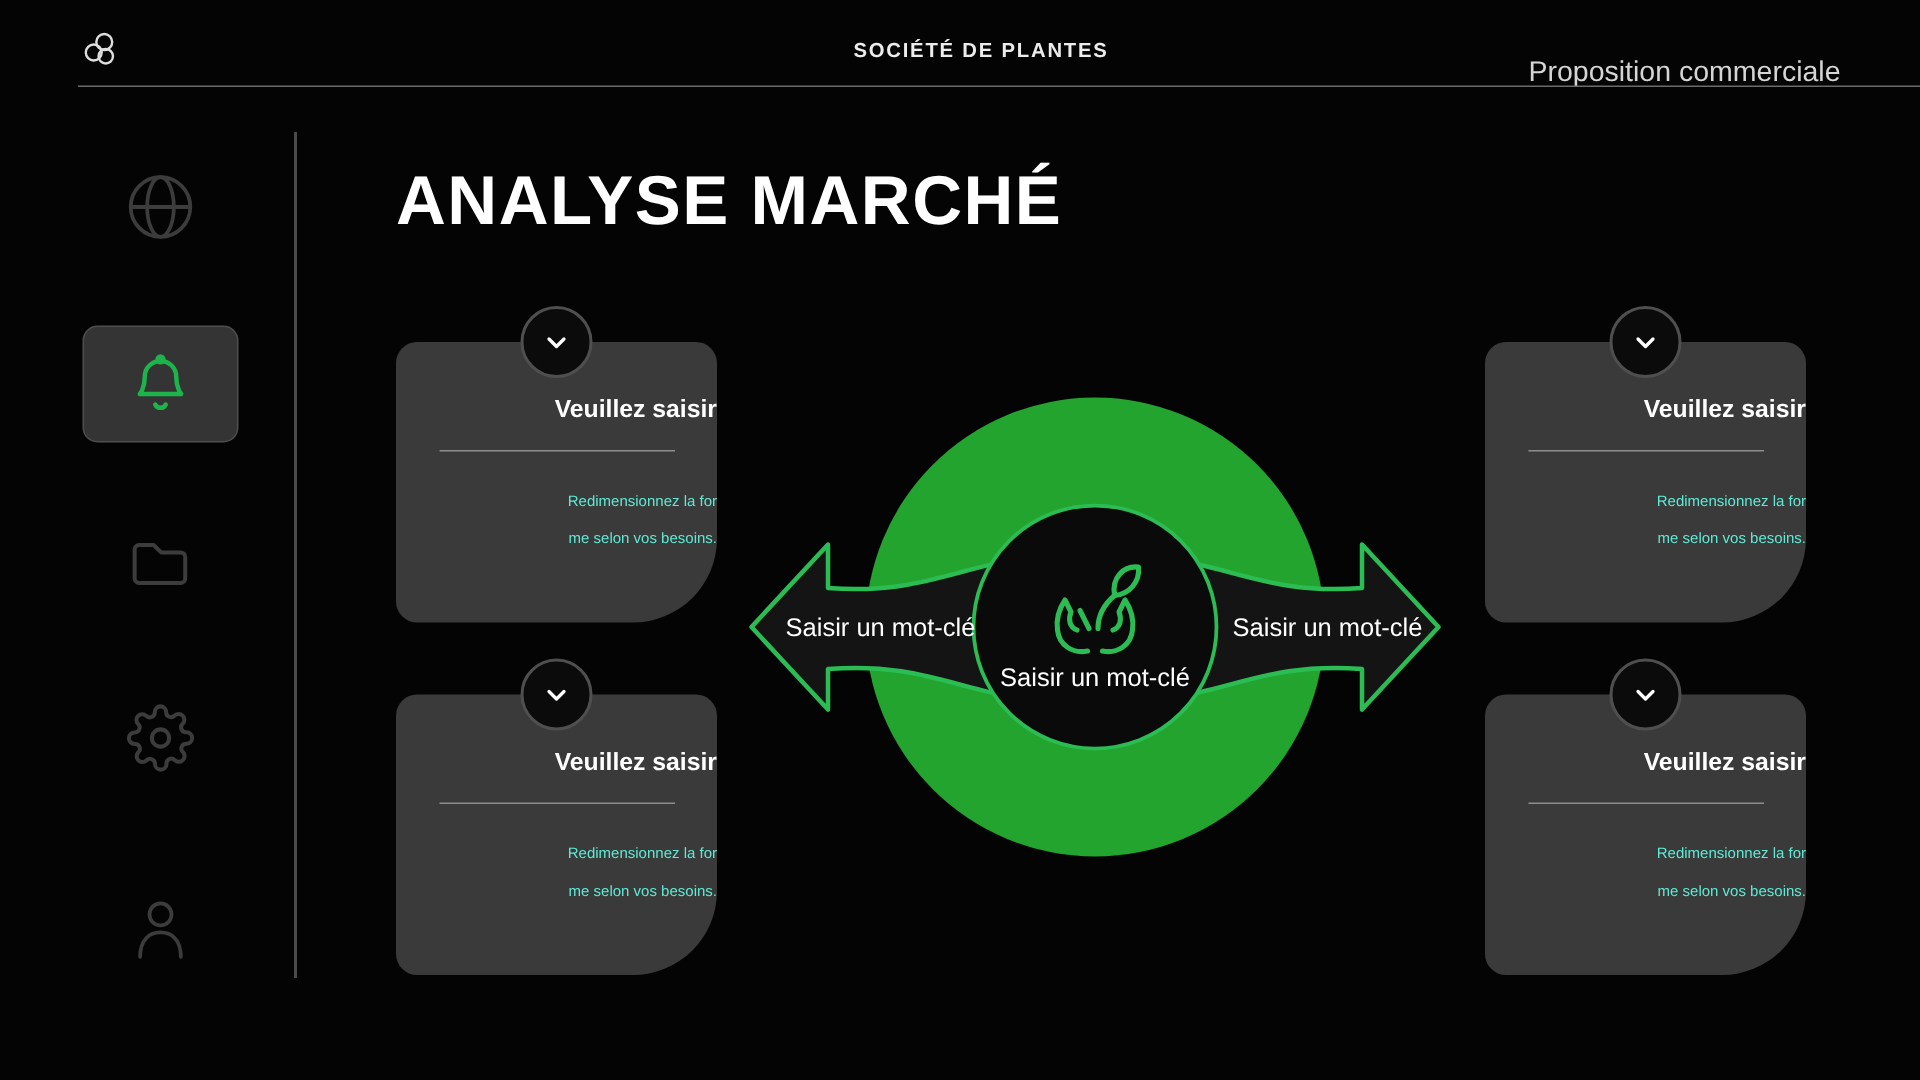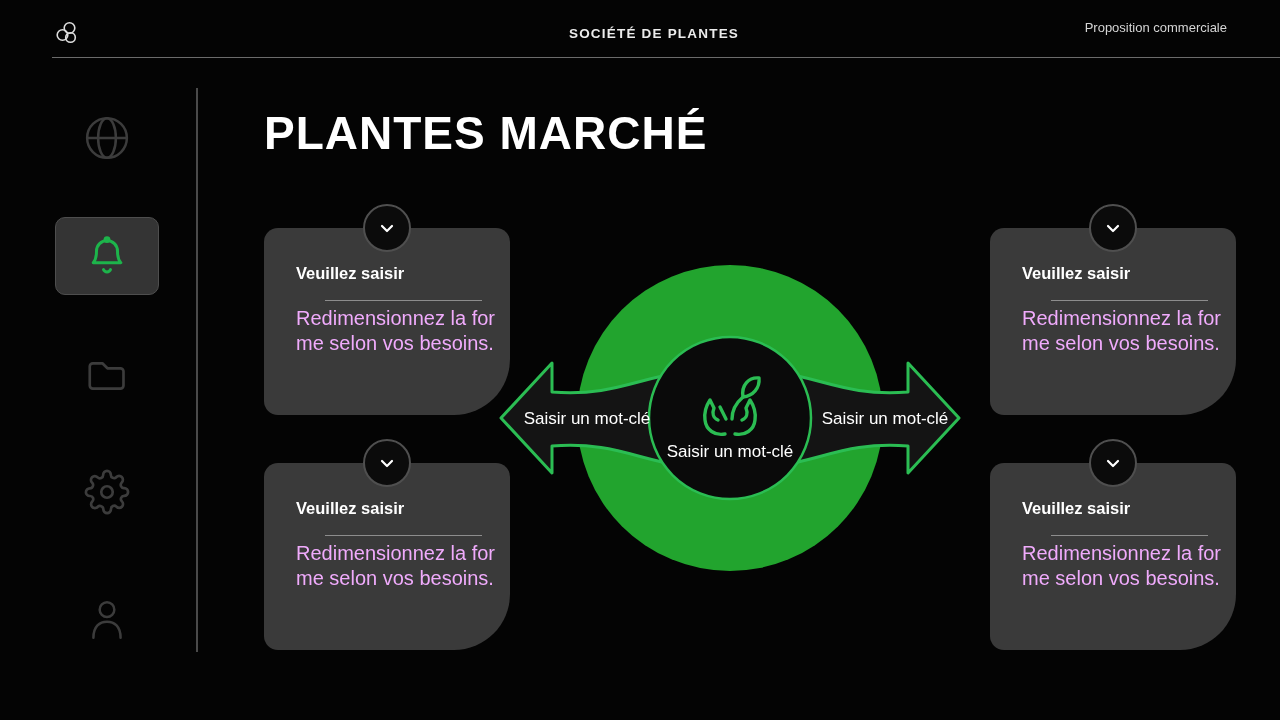--- a/index.html
+++ b/index.html
@@ -5,37 +5,37 @@
   html,body{margin:0;padding:0;background:#040404;}
   body{
     width:1280px;height:720px;position:relative;overflow:hidden;
     font-family:"Liberation Sans", sans-serif;color:#ffffff;
   }
   
   .hdr-line{position:absolute;left:52px;right:0;top:57px;height:1px;background:#6b6b6b;}
   .logo{position:absolute;left:54px;top:20px;width:26px;height:26px;}
   .hdr-title{position:absolute;left:0;right:0;top:26px;text-align:center;
     font-size:13.5px;font-weight:700;letter-spacing:1.2px;color:#ececec;margin-left:28px;}
-  .hdr-sub{position:absolute;right:53px;top:20px;font-size:13px;color:#d5d5d5;}
+  .hdr-sub{position:absolute;right:53px;top:38px;font-size:19px;color:#d5d5d5;}
   
   .side-divider{position:absolute;left:196px;top:88px;width:2px;height:564px;background:#4a4a4a;}
   .side-item{position:absolute;left:55px;width:104px;height:78px;
     display:flex;align-items:center;justify-content:center;box-sizing:border-box;cursor:pointer;}
   .side-item.active{background:#343434;border:1px solid #4e4e4e;border-radius:10px;}
   
   .page-title{position:absolute;left:264px;top:106px;font-size:46px;font-weight:700;
     letter-spacing:1px;color:#ffffff;}
   .card{position:absolute;width:214px;height:187px;background:#3a3a3a;
-    border-radius:14px 14px 56px 14px;text-align:left;padding-left:32px;}
+    border-radius:14px 14px 56px 14px;text-align:right;}
   .card-chevron{position:absolute;top:-24px;left:50%;transform:translateX(-50%);
     width:48px;height:48px;border-radius:50%;background:#0b0b0b;border:2px solid #4f4f4f;
     box-sizing:border-box;display:flex;align-items:center;justify-content:center;cursor:pointer;}
   .card-title{margin-top:36px;font-size:16.5px;font-weight:700;color:#ffffff;}
   .card-divider{width:157px;height:1px;background:#8d8d8d;margin:17px auto 0;}
-  .card-body{margin-top:5px;font-size:20px;line-height:25px;color:#f0abfc;}
+  .card-body{margin-top:21px;font-size:10px;line-height:25px;color:#5eead4;}
   .diagram{position:absolute;left:480px;top:250px;width:500px;height:336px;}
   .svg-label{font-family:"Liberation Sans", sans-serif;font-size:17px;fill:#ffffff;}
 </style>
 </head>
 <body>
 
 <div>
   <svg class="logo" viewBox="0 0 26 26">
     <g fill="none" stroke="#dedede" stroke-width="1.6">
       <circle cx="15.5" cy="8" r="5.3"></circle>
@@ -89,21 +89,21 @@
 
 <div class="side-item" style="top:579px">
   <svg width="46" height="46" viewBox="0 0 44 44">
     <g fill="none" stroke="#3c3c3c" stroke-width="2.4" stroke-linecap="round">
       <circle cx="22" cy="14" r="7"></circle>
       <path d="M9 41 C9 30 15 25.5 22 25.5 C29 25.5 35 30 35 41"></path>
     </g>
   </svg>
 </div>
 
-<div class="page-title">PLANTES MARCHÉ</div>
+<div class="page-title">ANALYSE MARCHÉ</div>
 
 <div class="card" style="left:264px;top:228px">
   <div class="card-chevron">
     <svg width="24" height="24" viewBox="0 0 24 24">
       <polyline points="7,10 12,15 17,10" fill="none" stroke="#ffffff" stroke-width="2.2" stroke-linecap="round" stroke-linejoin="round"></polyline>
     </svg>
   </div>
   <div class="card-title">Veuillez saisir</div>
   <div class="card-divider"></div>
   <div class="card-body">

